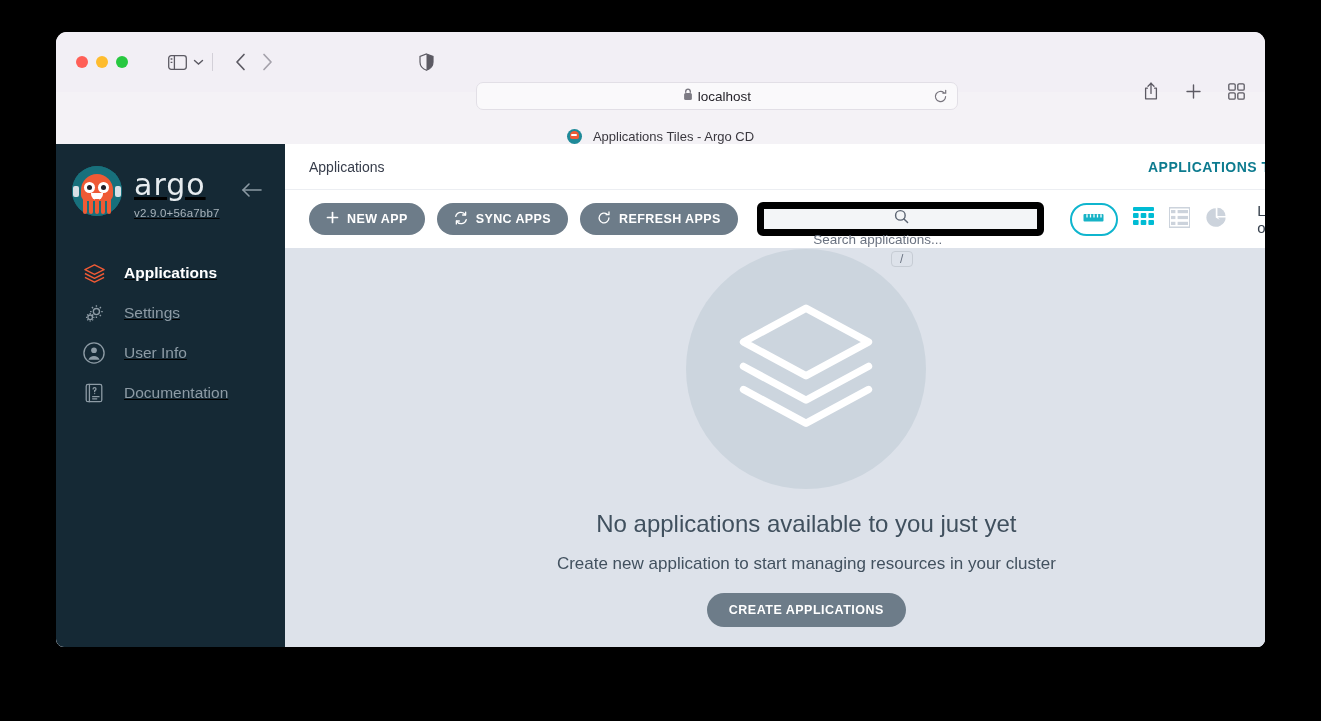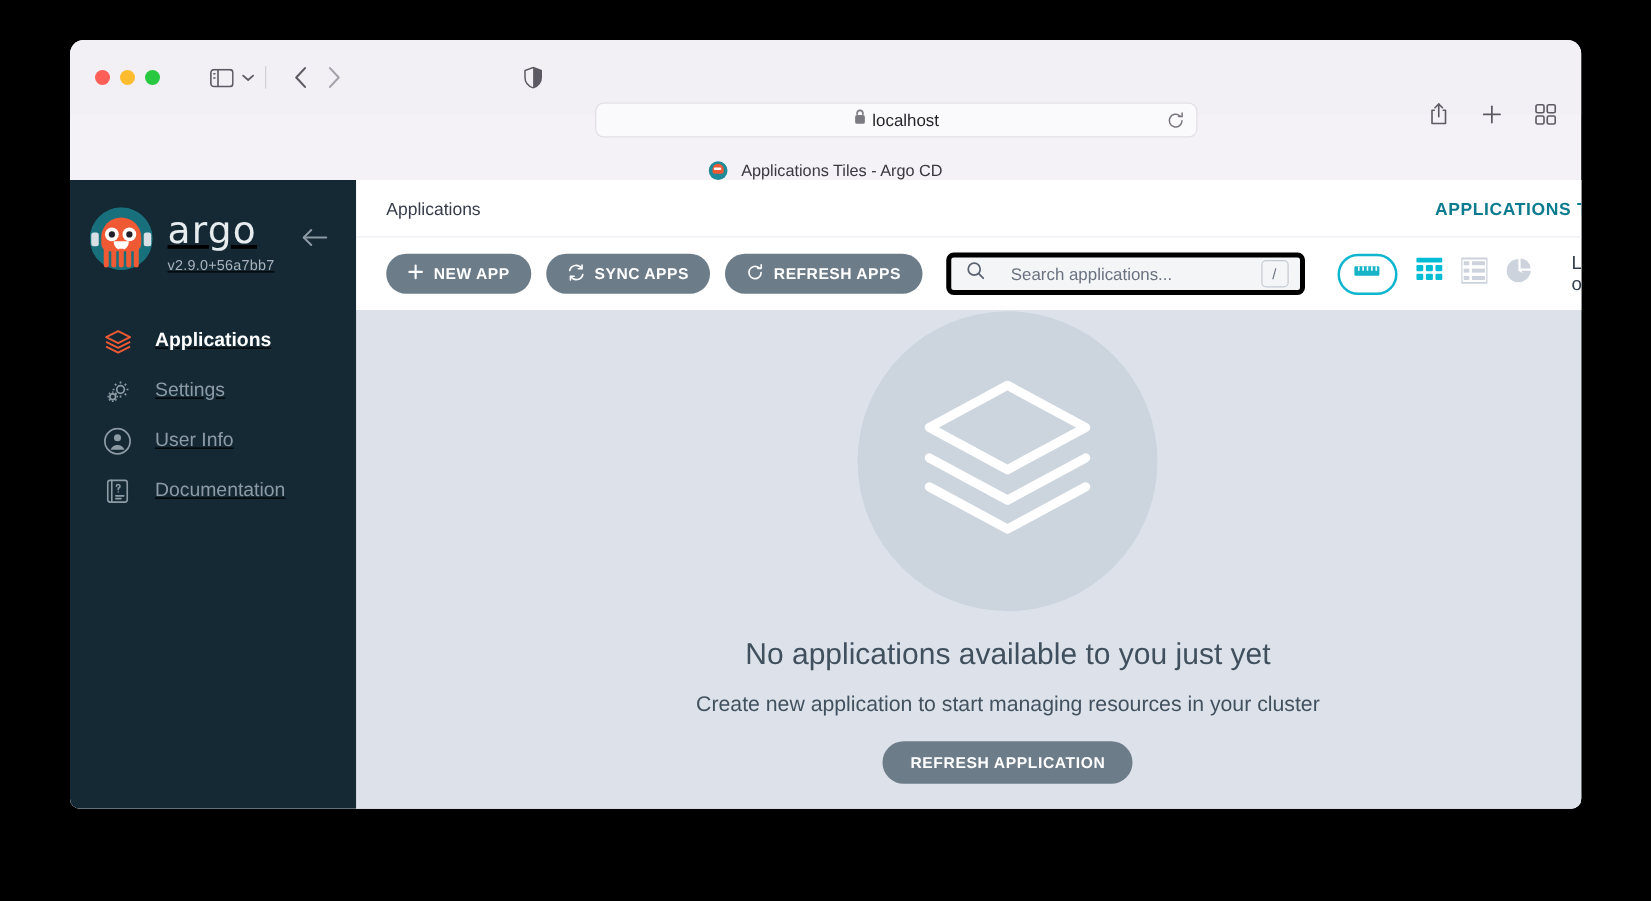--- a/index.html
+++ b/index.html
@@ -144,22 +144,22 @@
     display: flex; align-items: center; padding: 0 24px; gap: 12px;
   }
   .btn {
     height: 32px; border-radius: 16px; background: #6d7c89; color: #fff;
     display: inline-flex; align-items: center; gap: 8px;
     padding: 0 17px; font-size: 12.5px; font-weight: 700; letter-spacing: .4px;
     border: none; cursor: pointer; white-space: nowrap;
   }
   .search-wrap {
     margin-left: 7px; width: 300px; height: 34px;
-    background: #f3f5f7; border: 4px solid #000000; border-radius: 6px;
-    display: flex; align-items: center; padding: 0 9px 0 12px; gap: 21px;
+    background: #f3f5f7; border: 7px solid #000000; border-radius: 6px;
+    display: flex; align-items: center; padding: 0 9px 0 12px; gap: 4px; flex-direction: column;
   }
   .search-wrap input {
     flex: 1; border: none; background: transparent; outline: none;
     font-size: 13.5px; color: #4a5160; font-family: "Liberation Sans", sans-serif;
   }
   .search-wrap input::placeholder { color: #6a7280; }
   .kbd {
     width: 22px; height: 22px; border: 1px solid #c6ccd4; border-radius: 4px;
     display: flex; align-items: center; justify-content: center;
     font-size: 12px; color: #6a7280;
@@ -474,18 +474,18 @@
             <span>
               <svg width="150" height="150" viewBox="0 0 24 24" fill="none" stroke="#ffffff" stroke-width="1.18" stroke-linejoin="round" stroke-linecap="round">
                 <polygon points="12,2.6 22,8 12,13.4 2,8"></polygon>
                 <polyline points="2,11.9 12,17.3 22,11.9"></polyline>
                 <polyline points="2,15.6 12,21 22,15.6"></polyline>
               </svg>
             </span>
           </div>
           <div class="empty-title">No applications available to you just yet</div>
           <div class="empty-sub">Create new application to start managing resources in your cluster</div>
-          <button class="create-btn">REFRESH APPLICATION</button>
+          <button class="create-btn">CREATE APPLICATIONS</button>
         </div>
       </div>
     </div>
   </div>
 </div>
 
 </body></html>

